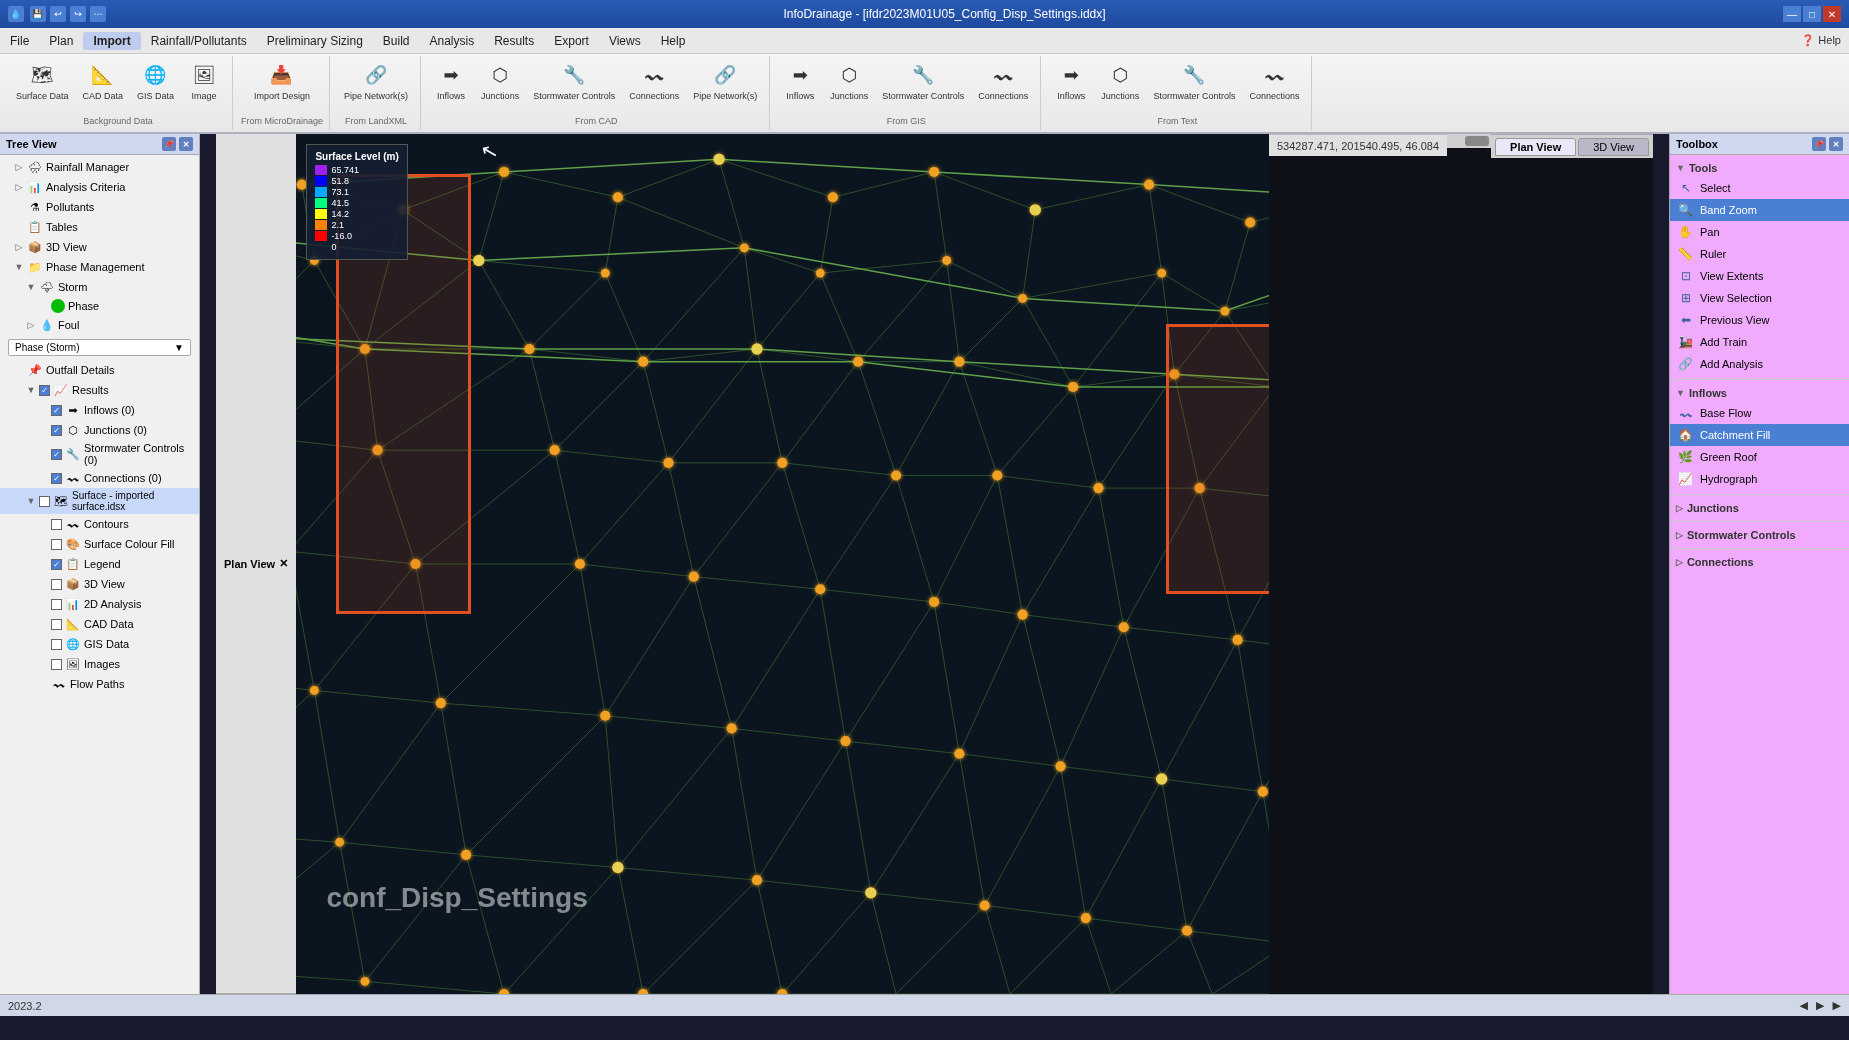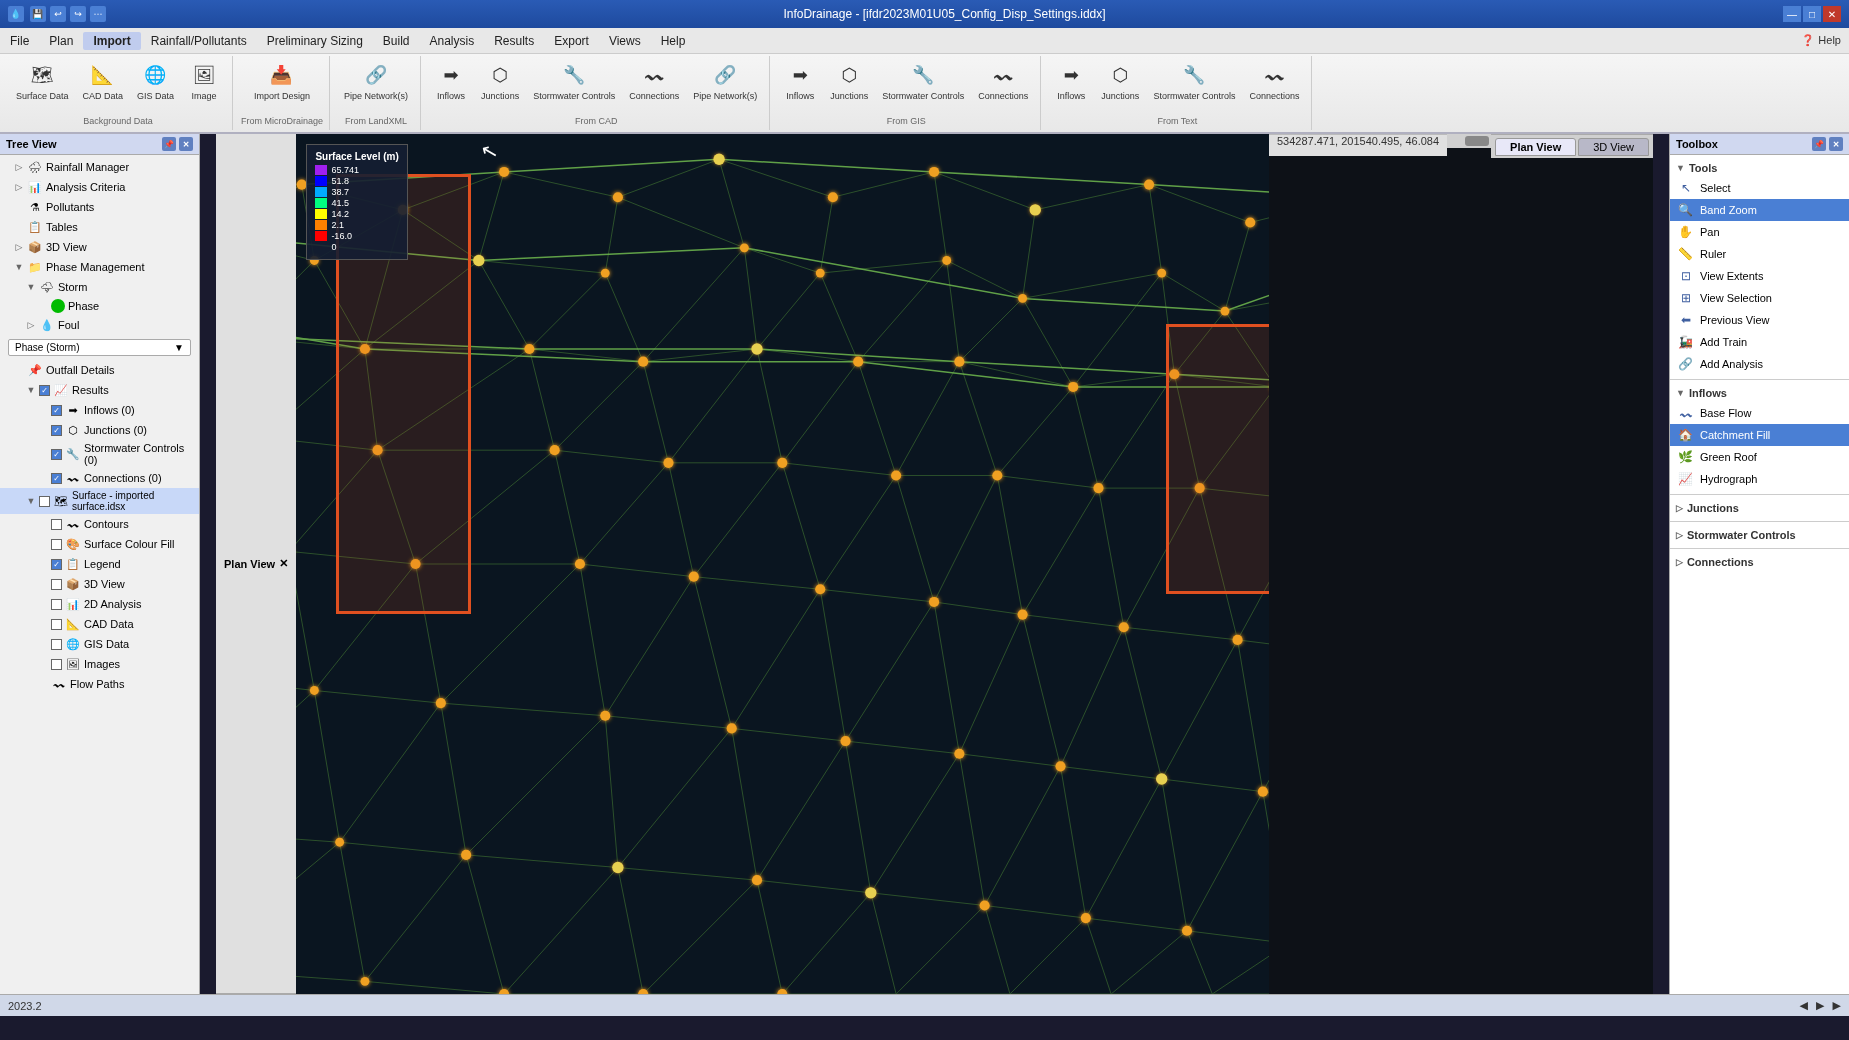--- a/index.html
+++ b/index.html
@@ -200,21 +200,21 @@
       font-weight: bold;
       pointer-events: none;
     }
 
     
     #coords-bar {
       height: 22px;
       background: #e0e0e0;
       border-top: 1px solid #bbb;
       display: flex;
-      align-items: flex-start;
+      align-items: center;
       padding: 0 8px;
       font-size: 11px;
       color: #333;
     }
 
     
     #bottom-tabs {
       height: 24px;
       background: #d0d0d0;
       border-top: 1px solid #aaa;
@@ -245,21 +245,21 @@
       width: 40px;
       height: 10px;
       background: #888;
       border-radius: 3px;
       margin-left: 40%;
     }
 
     
     #toolbox-panel {
       width: 180px;
-      background: #ffffff;
+      background: #f0abfc;
       border-left: 1px solid #aaa;
       display: flex;
       flex-direction: column;
       justify-content: center;
     }
     #toolbox-header {
       background: #d0d8f0;
       padding: 3px 6px;
       display: flex;
       align-items: center;
@@ -1033,21 +1033,21 @@
         <div class="legend-item">
           <div class="legend-color" style="background: #a020f0;"></div>
           <span>65.741</span>
         </div>
         <div class="legend-item">
           <div class="legend-color" style="background: #0000ff;"></div>
           <span>51.8</span>
         </div>
         <div class="legend-item">
           <div class="legend-color" style="background: #00aaff;"></div>
-          <span>38.7</span>
+          <span>73.1</span>
         </div>
         <div class="legend-item">
           <div class="legend-color" style="background: #00ff80;"></div>
           <span>41.5</span>
         </div>
         <div class="legend-item">
           <div class="legend-color" style="background: #ffff00;"></div>
           <span>14.2</span>
         </div>
         <div class="legend-item">
@@ -1060,20 +1060,21 @@
         </div>
         <div class="legend-item">
           <div class="legend-color" style="background: transparent;"></div>
           <span>0</span>
         </div>
       </div>
 
       <div class="selection-rect" style="left: 40px; top: 40px; width: 135px; height: 440px;"></div>
       <div class="selection-rect" style="left: 870px; top: 190px; width: 310px; height: 270px;"></div>
 
+      <div id="watermark">conf_Disp_Settings</div>
 
       <div class="cursor-arrow">↖</div>
     </div>
 
     <div id="coords-bar">
       <span>534287.471, 201540.495, 46.084</span>
     </div>
 
     <div id="scroll-bar">
       <div class="scroll-thumb"></div>

